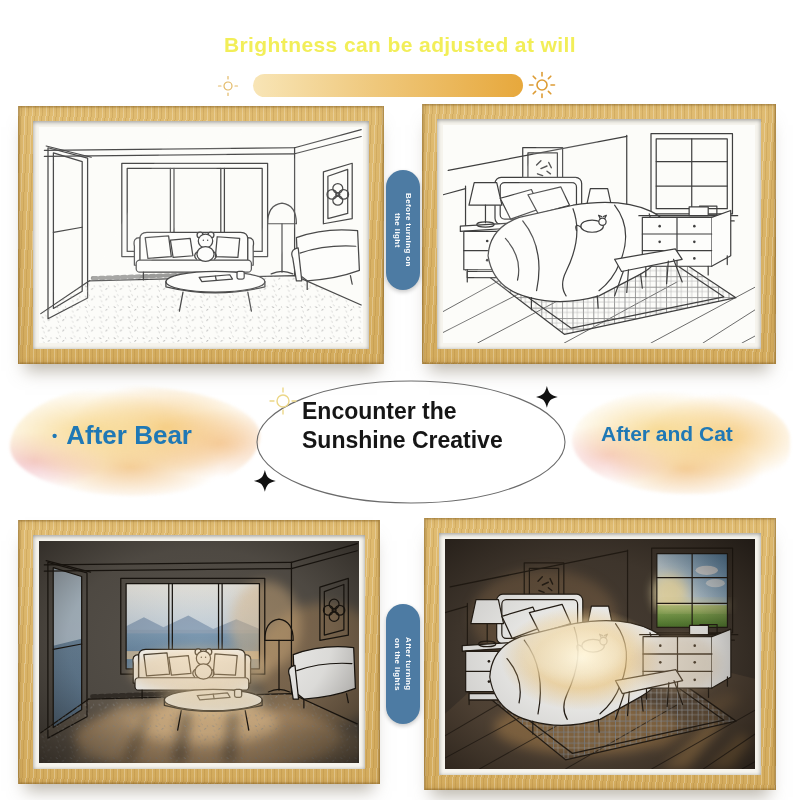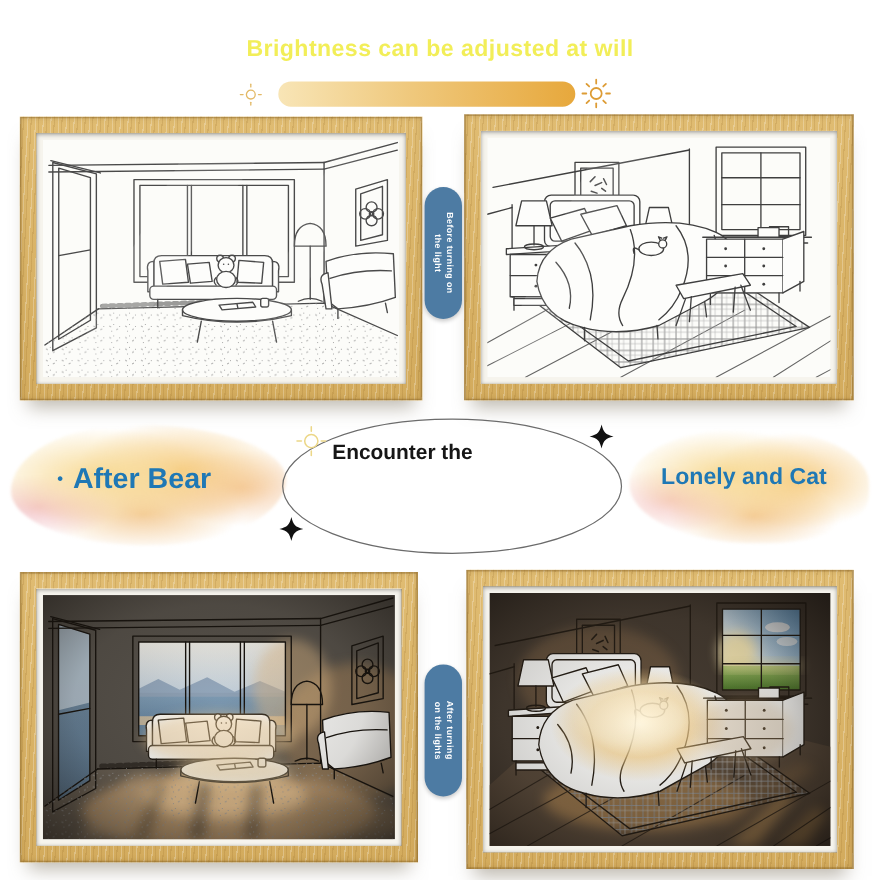--- a/index.html
+++ b/index.html
@@ -58,21 +58,21 @@
       radial-gradient(42% 42% at 18% 62%,rgba(236,150,140,.5),rgba(236,150,140,0) 70%),
       radial-gradient(50% 42% at 52% 76%,rgba(241,192,128,.8),rgba(241,192,128,0) 72%);
     border-radius:50% 50% 45% 55%/50% 50% 45% 55%;}
   .product-label{position:absolute;font-weight:bold;color:#1f78b5;z-index:4;
     display:flex;align-items:center;white-space:nowrap;}
   #label-lonely{left:52px;top:392px;font-size:26px;}
   #label-lonely .bullet{font-size:15px;margin-right:9px;}
   #label-cat{left:601px;top:394px;font-size:21px;}
   #ellipse-svg{position:absolute;left:250px;top:348px;z-index:3;}
   #sun-doodle{position:absolute;left:268px;top:358px;z-index:3;}
-  .heading{position:absolute;left:302px;top:369px;z-index:4;font-size:19px;
+  .heading{position:absolute;left:302px;top:369px;z-index:4;font-size:23px;
     line-height:29px;font-weight:bold;color:#161616;}
   .hidden-defs{position:absolute;width:0;height:0;overflow:hidden;}
 </style>
 </head>
 <body>
 
 <div class="canvas">
 
   <svg class="hidden-defs" aria-hidden="true">
     <defs>
@@ -373,23 +373,24 @@
     <g stroke="#ecd788" stroke-width="1.4" stroke-linecap="round">
       <line x1="15" y1="2" x2="15" y2="6"></line>
         <line x1="15" y1="24" x2="15" y2="28"></line>
       <line x1="2" y1="15" x2="6" y2="15"></line>
         <line x1="24" y1="15" x2="28" y2="15"></line>
     </g>
   </svg>
 
   <div class="heading">
     <div>Encounter the</div>
+    <div>Sunshine Creative</div>
   </div>
 
   <div id="label-lonely" class="product-label">
     <span class="bullet">•</span>
     <span>After Bear</span>
   </div>
   <div id="label-cat" class="product-label">
-    <span>Lonely and Cat</span>
+    <span>After and Cat</span>
   </div>
 
 </div>
 
 </body></html>

